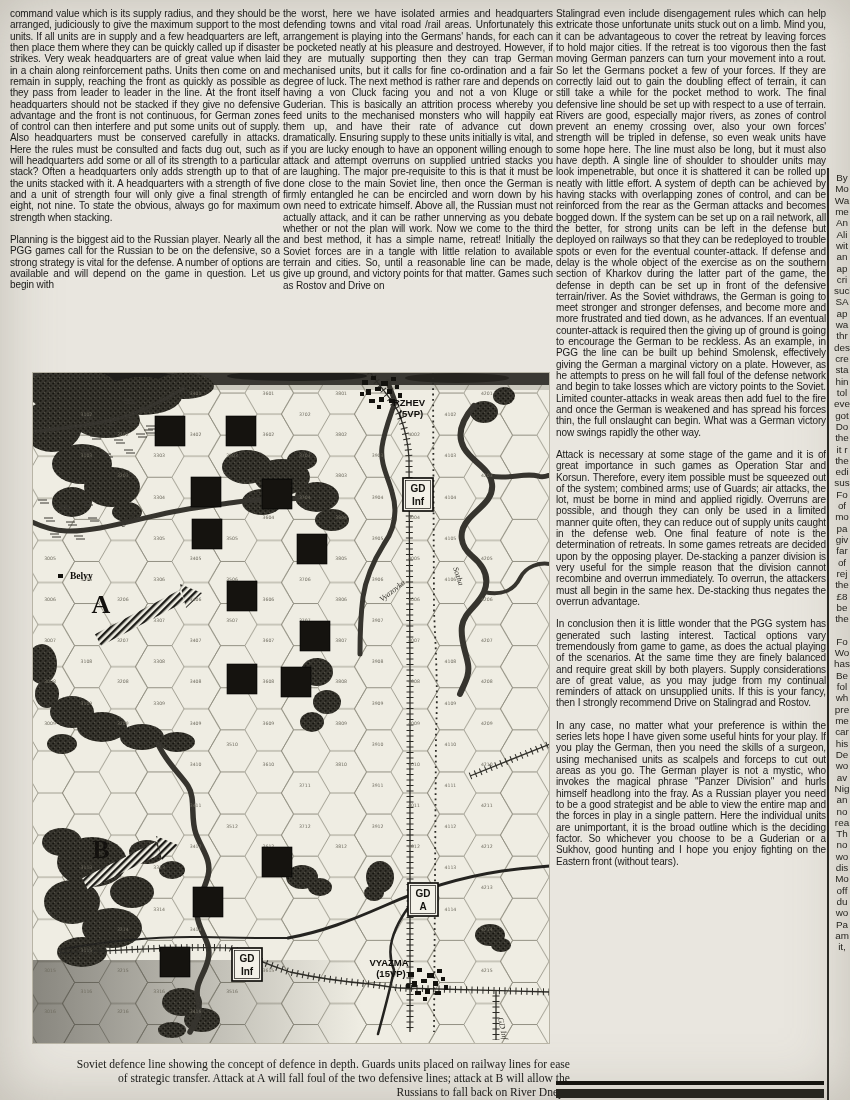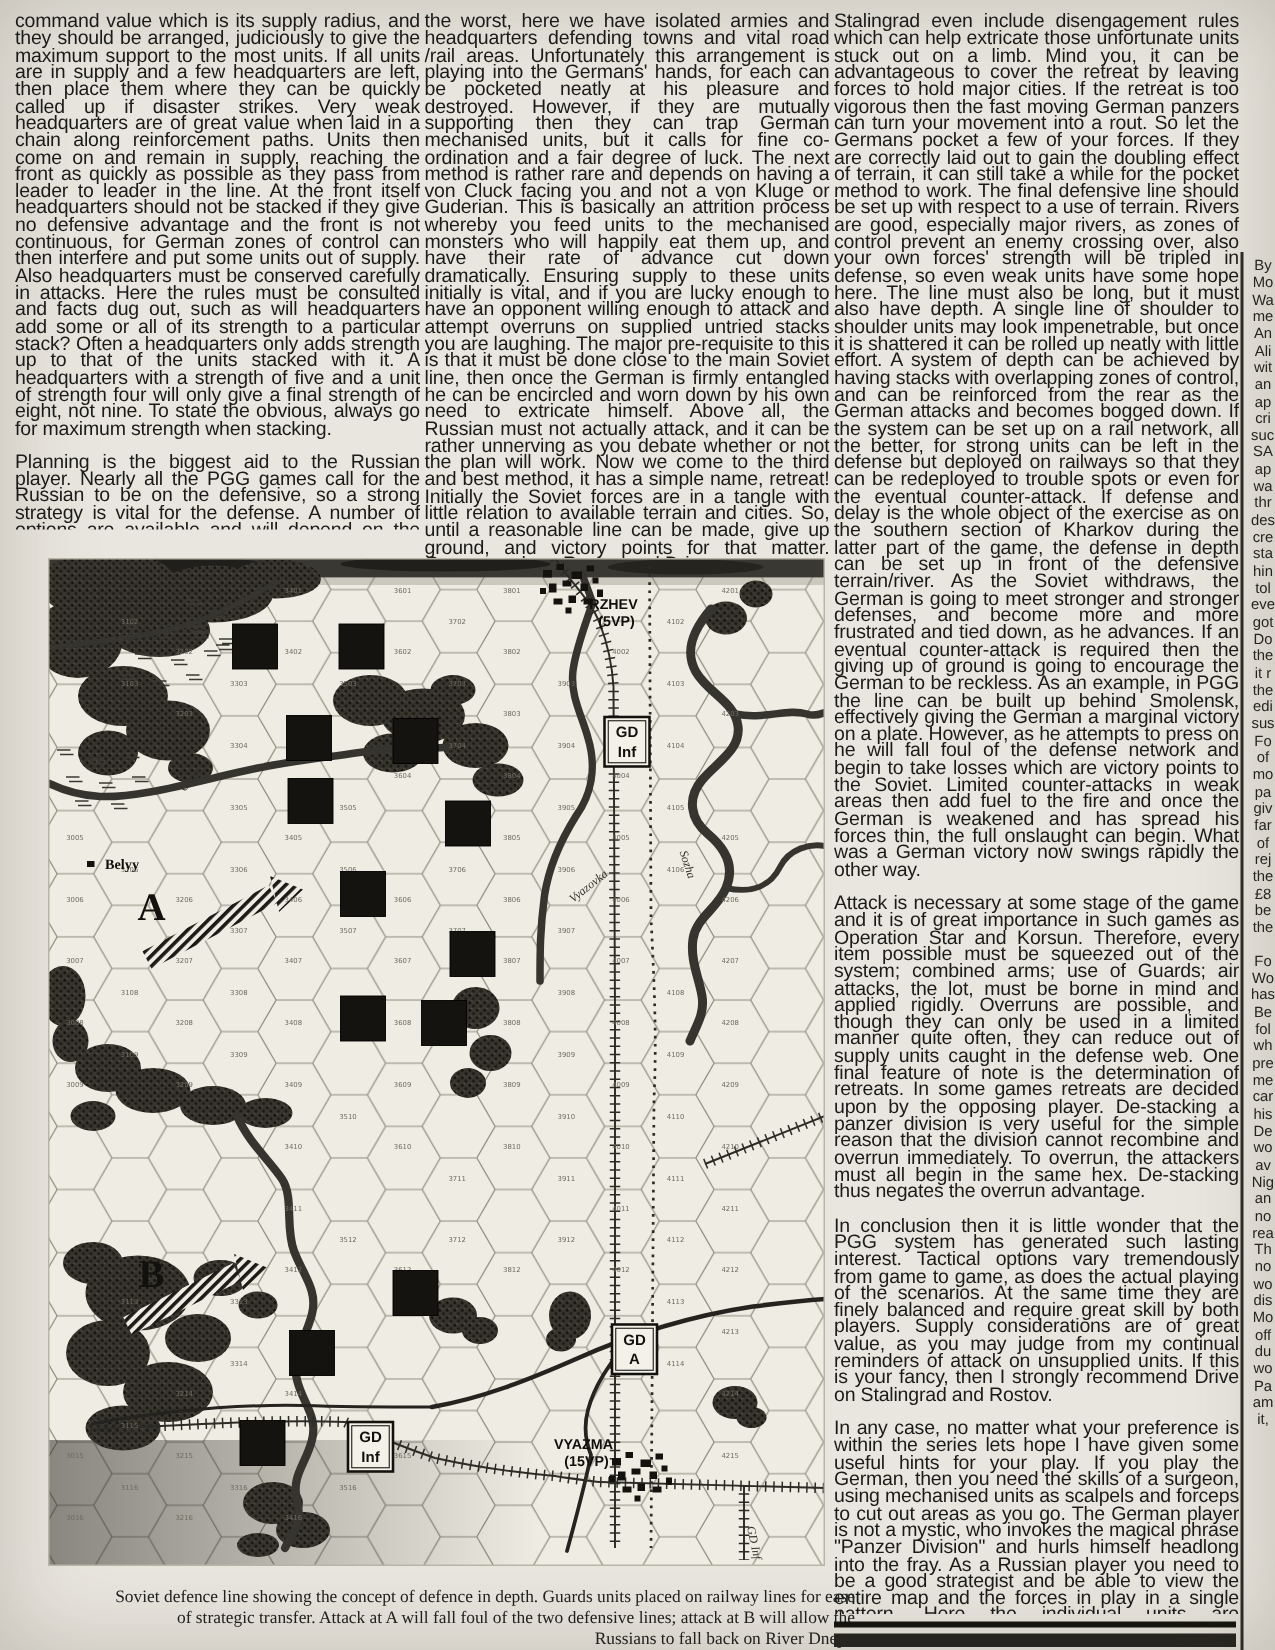--- a/index.html
+++ b/index.html
@@ -1,20 +1,20 @@
 <!DOCTYPE html>
 <html><head>
 <meta charset="utf-8">
 <style>
   html,body{margin:0;padding:0;background:#c8c5bc;}
   .page{position:relative;width:850px;height:1100px;background:#e9e6df;overflow:hidden;
         font-family:"Liberation Sans",sans-serif;color:#171717;
         box-shadow:inset 0 0 60px rgba(120,115,100,.35);}
   .textcol{position:absolute;top:8px;width:270px;text-align:justify;
-        font-size:13px;line-height:11.32px;letter-spacing:-0.12px;color:#1a1a19;overflow:hidden;}
+        font-size:10px;line-height:11.32px;letter-spacing:-0.12px;color:#1a1a19;overflow:hidden;}
   .textcol p{margin:0 0 11px 0;}
   .textcol b{font-weight:400;}
   #col1{left:10px;height:345px;}
   #col2{left:283px;height:364px;}
   #col3{left:556px;height:1068px;}
   .map-fig{position:absolute;left:32px;top:372px;width:518px;height:672px;background:#efede3;}
   .caption{position:absolute;left:22px;top:1058px;width:548px;
         font-family:"Liberation Serif",serif;font-size:11.6px;line-height:13.8px;color:#20201e;text-align:right;}
   .bar1{position:absolute;left:556px;top:1081px;width:268px;height:4px;background:#15140f;}
   .bar2{position:absolute;left:556px;top:1089px;width:268px;height:9px;background:#26251f;}

